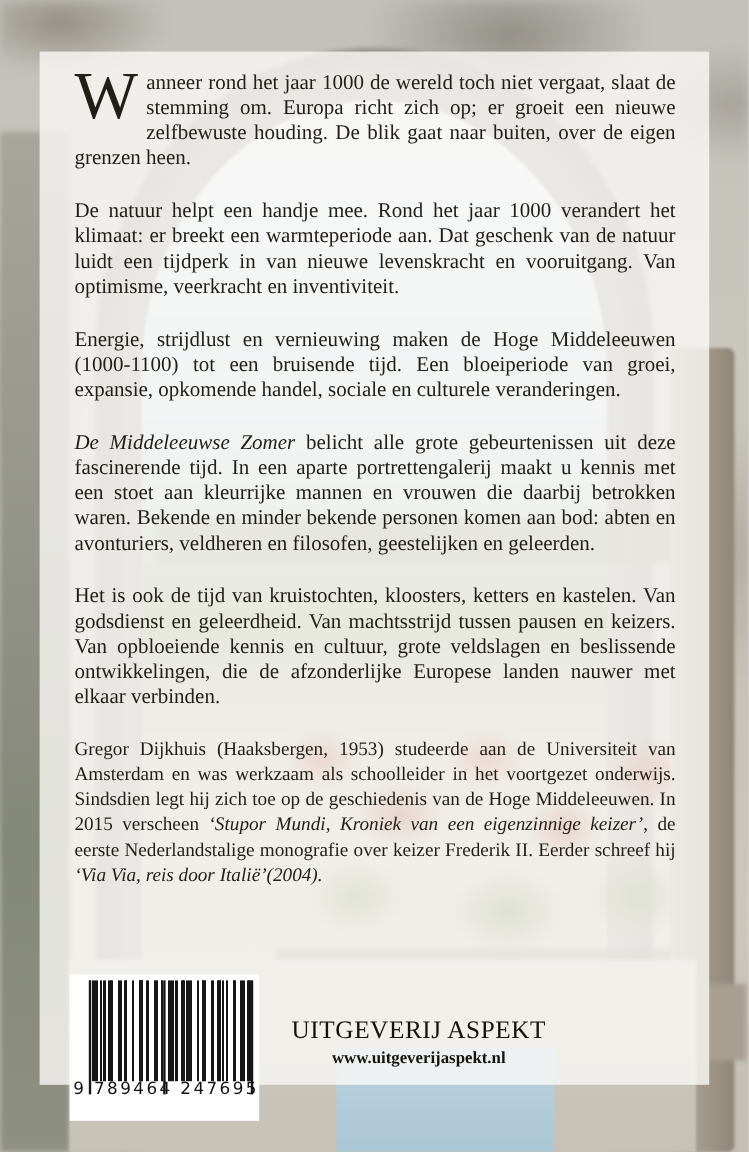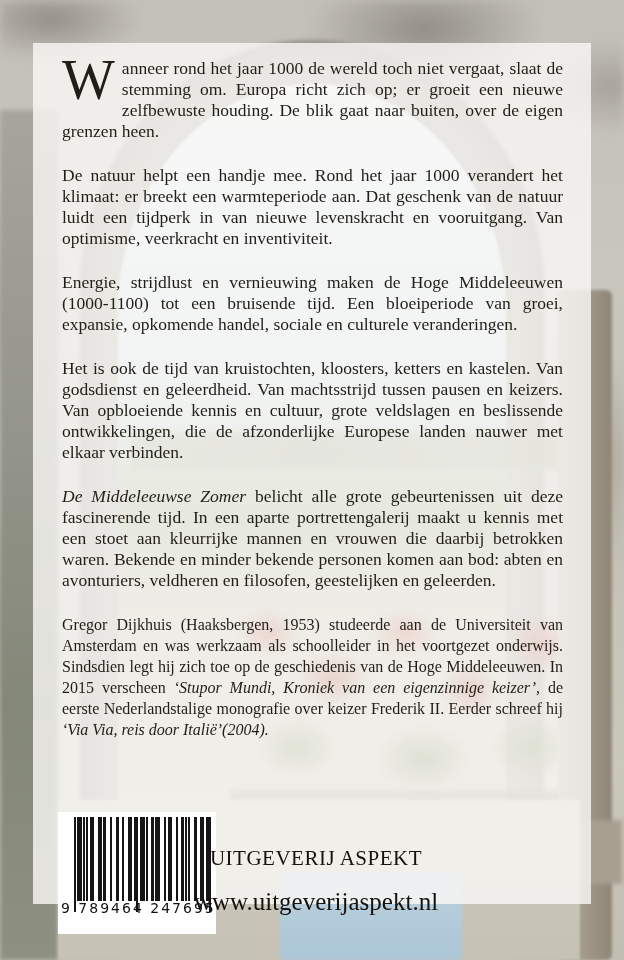--- a/index.html
+++ b/index.html
@@ -76,24 +76,24 @@
       repeating-linear-gradient(90deg,#161616 0 2px,transparent 2px 6px),
       repeating-linear-gradient(90deg,transparent 0 3px,#161616 3px 6px,transparent 6px 13px),
       repeating-linear-gradient(90deg,transparent 0 9px,#161616 9px 11px,transparent 11px 17px); }
   .guard { position: absolute; width: 2px; height: 95px; top: 5px; background: #161616; }
   .guard.l { left: 16px; } .guard.m { left: 78px; } .guard.r { right: 5px; }
   .barcode-digits { position: absolute; left: 3px; top: 88px; width: 100%;
     font-family: "DejaVu Sans", sans-serif; font-size: 14px; letter-spacing: 2px;
     color: #111; white-space: nowrap; }
 
   
-  .publisher { position: absolute; left: 166px; top: 846px; width: 300px;
+  .publisher { position: absolute; left: 199px; top: 846px; width: 300px;
     text-align: center; color: #15110c; }
   .pub-name { font-size: 21px; letter-spacing: .5px; }
-  .pub-url { font-size: 25px; margin-top: 17px; }
+  .pub-url { font-size: 14px; margin-top: 4px; font-weight: bold; }
 </style>
 </head>
 <body>
 
 <div class="cover">
 
   <div class="photo">
     <div class="stone-base"></div>
     <div class="stone-mottle"></div>
     <div class="arch-ring"></div>
@@ -107,22 +107,22 @@
     <div class="wall-left"></div>
     <div class="ground"></div>
     <div class="pool"></div>
   </div>
 
   <div class="panel">
     <div class="blurb">
       <p><span class="dropcap">W</span><span>anneer rond het jaar 1000 de wereld toch niet vergaat, slaat de stemming om. Europa richt zich op; er groeit een nieuwe zelfbewuste houding. De blik gaat naar buiten, over de eigen grenzen heen.</span></p>
       <p>De natuur helpt een handje mee. Rond het jaar 1000 verandert het klimaat: er breekt een warmteperiode aan. Dat geschenk van de natuur luidt een tijdperk in van nieuwe levenskracht en vooruitgang. Van optimisme, veerkracht en inventiviteit.</p>
       <p>Energie, strijdlust en vernieuwing maken de Hoge Middeleeuwen (1000-1100) tot een bruisende tijd. Een bloeiperiode van groei, expansie, opkomende handel, sociale en culturele veranderingen.</p>
+      <p><em>De Middeleeuwse Zomer</em><span> belicht alle grote gebeurtenissen uit deze fascinerende tijd. In een aparte portrettengalerij maakt u kennis met een stoet aan kleurrijke mannen en vrouwen die daarbij betrokken waren. Bekende en minder bekende personen komen aan bod: abten en avonturiers, veldheren en filosofen, geestelijken en geleerden.</span></p>
       <p>Het is ook de tijd van kruistochten, kloosters, ketters en kastelen. Van godsdienst en geleerdheid. Van machtsstrijd tussen pausen en keizers. Van opbloeiende kennis en cultuur, grote veldslagen en beslissende ontwikkelingen, die de afzonderlijke Europese landen nauwer met elkaar verbinden.</p>
-      <p><em>De Middeleeuwse Zomer</em><span> belicht alle grote gebeurtenissen uit deze fascinerende tijd. In een aparte portrettengalerij maakt u kennis met een stoet aan kleurrijke mannen en vrouwen die daarbij betrokken waren. Bekende en minder bekende personen komen aan bod: abten en avonturiers, veldheren en filosofen, geestelijken en geleerden.</span></p>
       <p class="bio"><span>Gregor Dijkhuis (Haaksbergen, 1953) studeerde aan de Universiteit van Amsterdam en was werkzaam als schoolleider in het voortgezet onderwijs. Sindsdien legt hij zich toe op de geschiedenis van de Hoge Middeleeuwen. In 2015 verscheen </span><em>‘Stupor Mundi, Kroniek van een eigenzinnige keizer’</em><span>, de eerste Nederlandstalige monografie over keizer Frederik II. Eerder schreef hij </span><em>‘Via Via, reis door Italië’(2004).</em></p>
     </div>
   </div>
 
   <div class="barcode-box">
     <div class="bars"></div>
     <div class="guard l"></div>
     <div class="guard m"></div>
     <div class="guard r"></div>
     <div class="barcode-digits">9 789464 247695</div>

